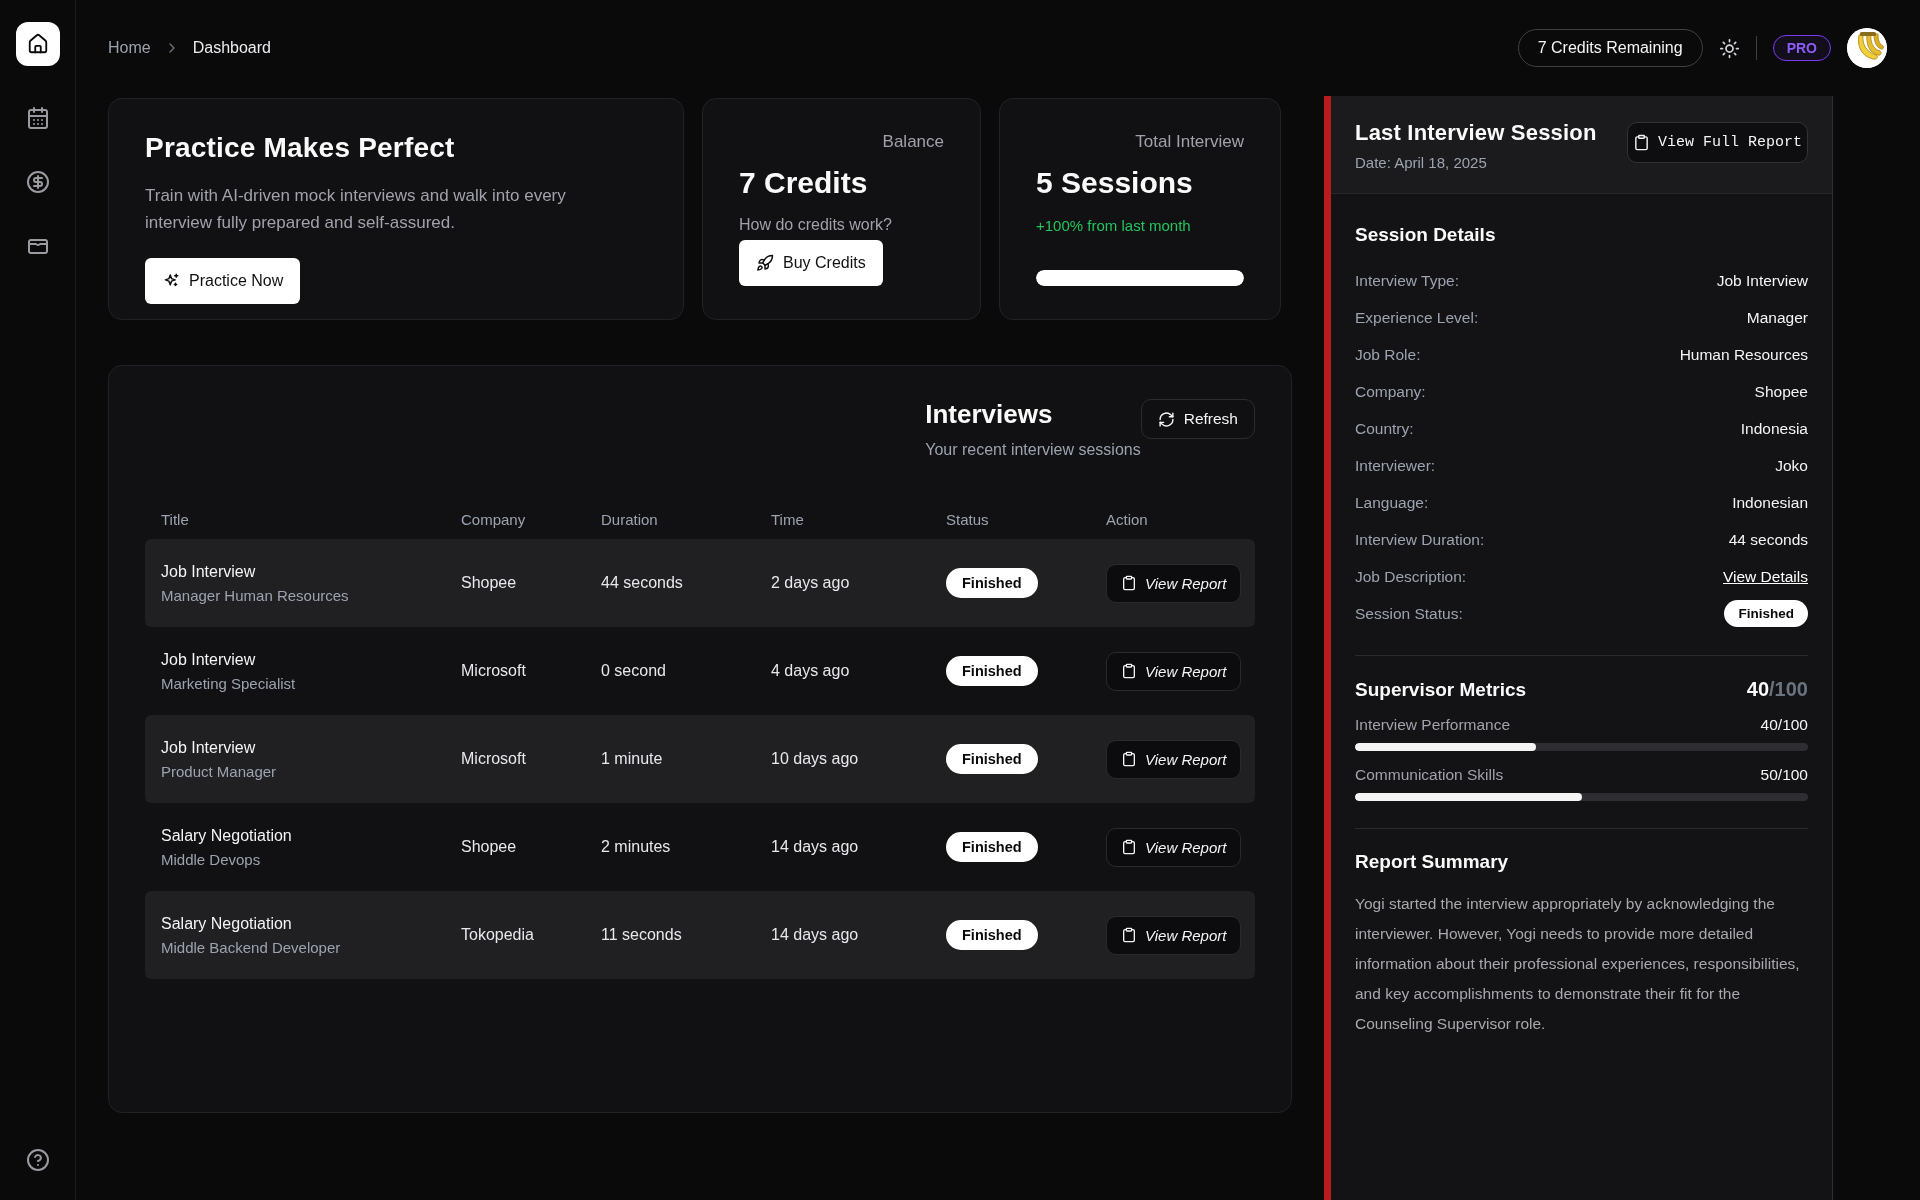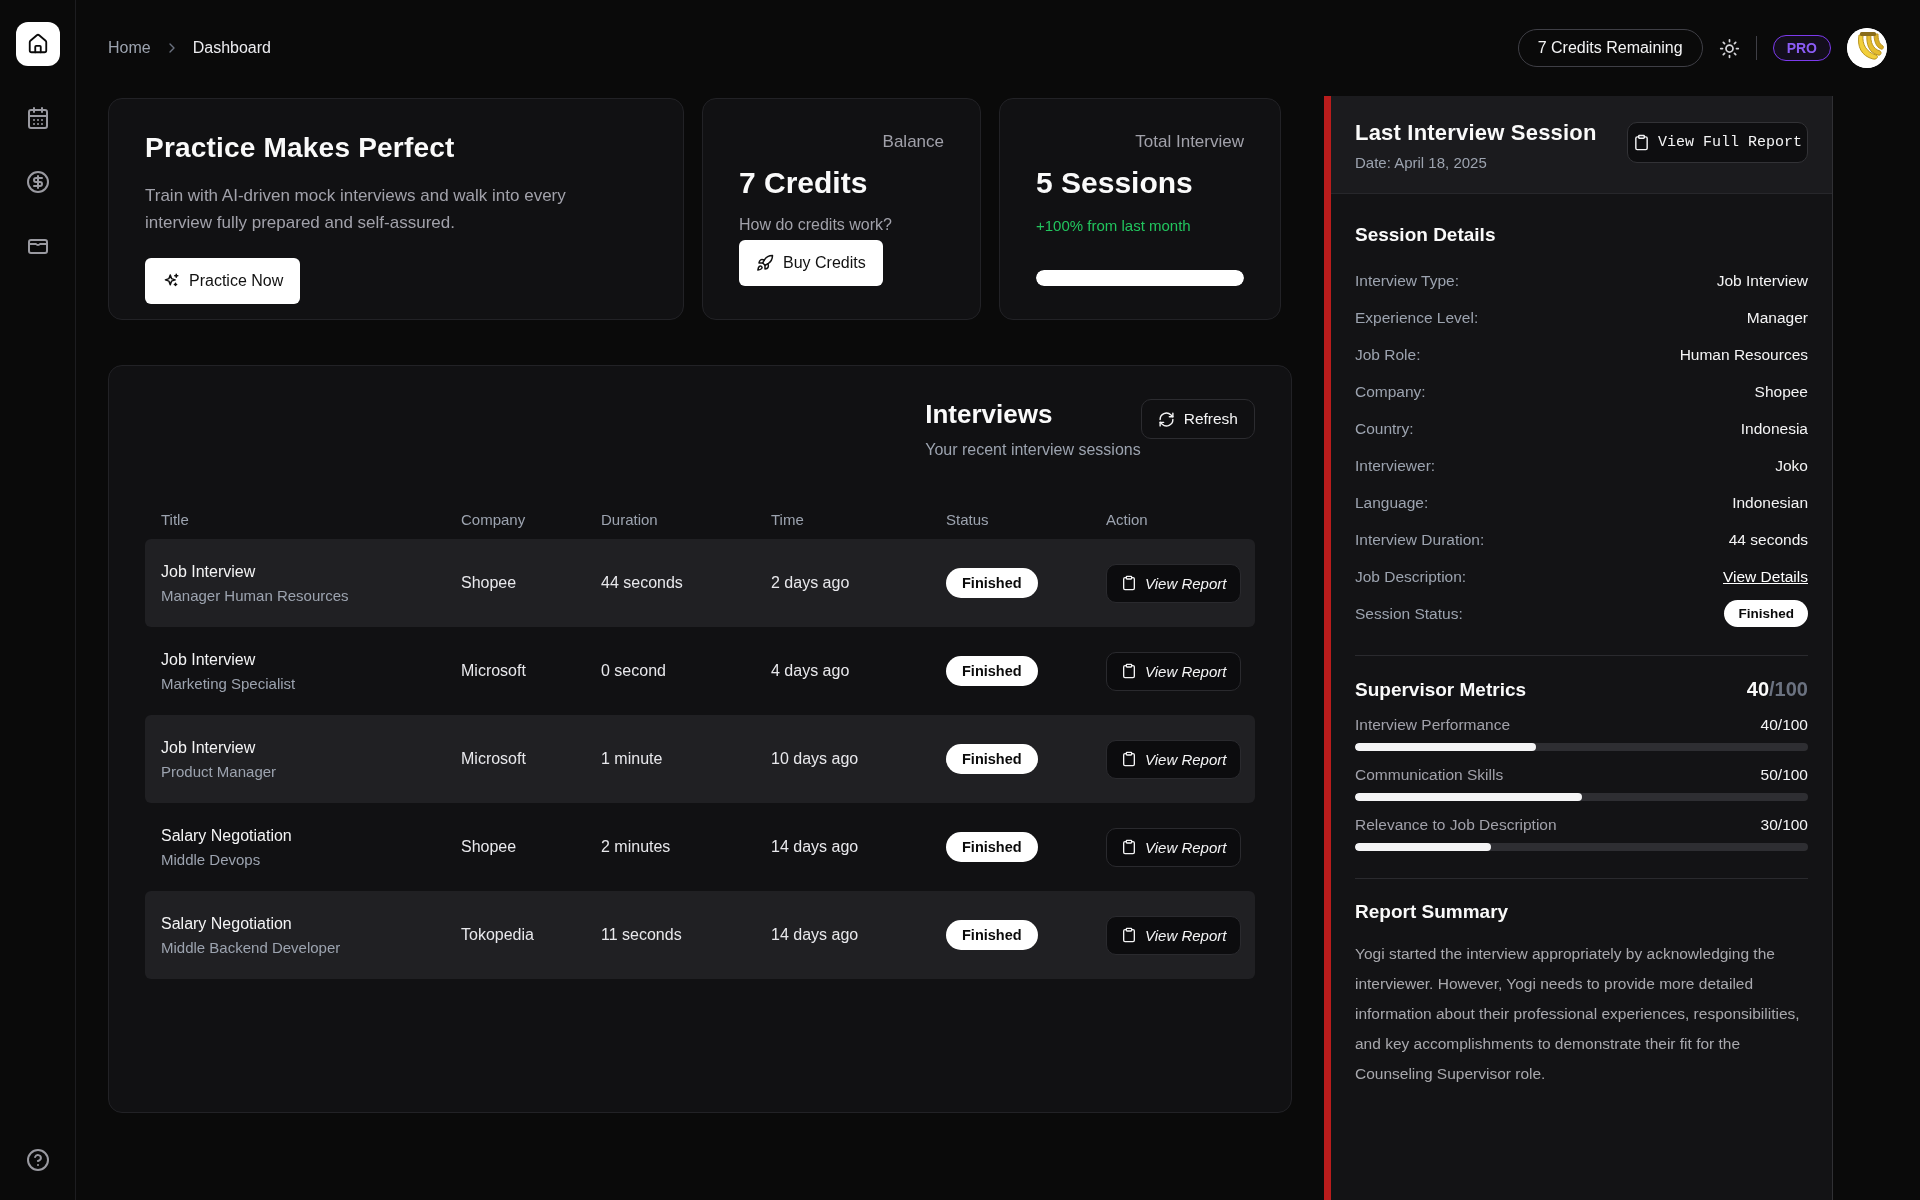--- a/index.html
+++ b/index.html
@@ -522,29 +522,20 @@
         </div>
         <div class="metric">
           <div class="metric-line">
             <span class="metric-label">Communication Skills</span>
             <span class="metric-value">50/100</span>
           </div>
           <div class="bar-track">
               <div class="bar-fill" style="width: 50%;"></div>
             </div>
         </div>
-        <div class="metric">
-          <div class="metric-line">
-            <span class="metric-label">Relevance to Job Description</span>
-            <span class="metric-value">30/100</span>
-          </div>
-          <div class="bar-track">
-              <div class="bar-fill" style="width: 30%;"></div>
-            </div>
-        </div>
 
         <hr class="panel-divider" style="margin-top:27px;">
 
         <h3 class="section-title">Report Summary</h3>
         <p class="summary-text">Yogi started the interview appropriately by acknowledging the interviewer. However, Yogi needs to provide more detailed information about their professional experiences, responsibilities, and key accomplishments to demonstrate their fit for the Counseling Supervisor role.</p>
       </div>
     </aside>
 
     <div class="gutter"></div>
   </div>

